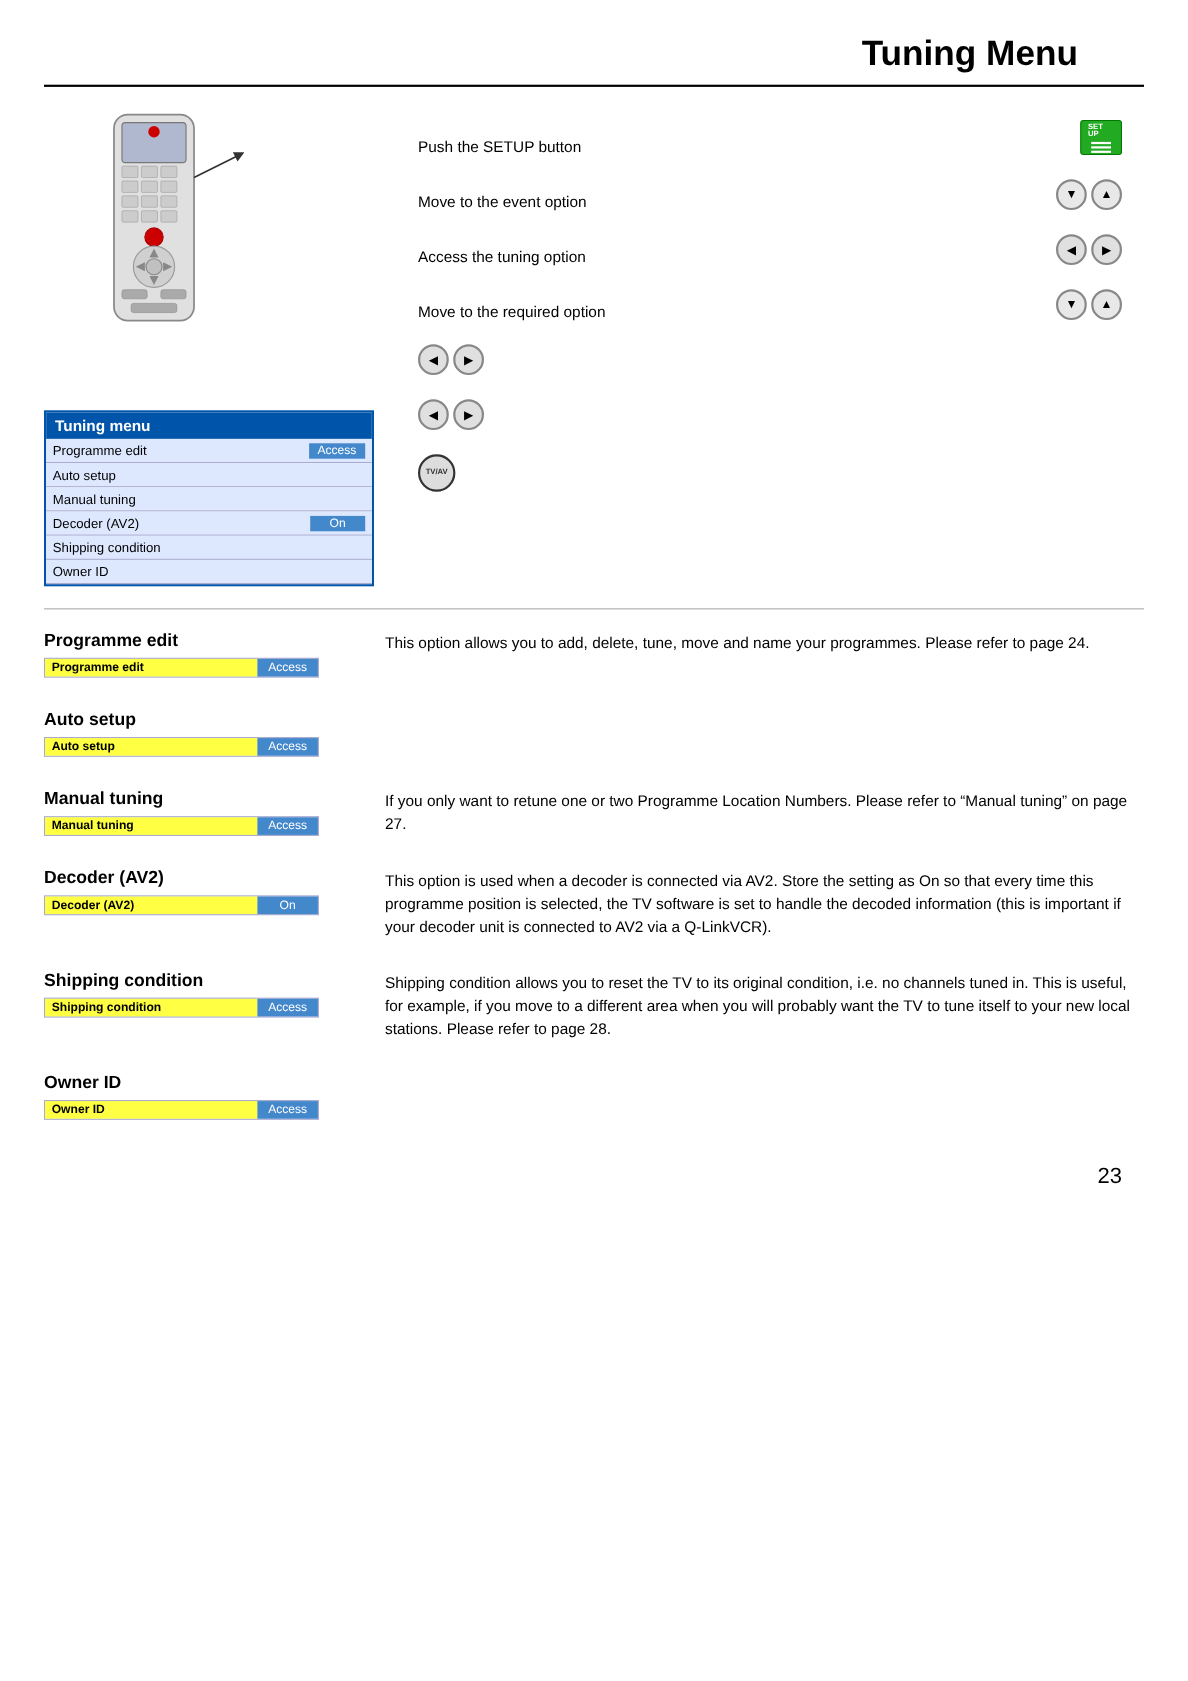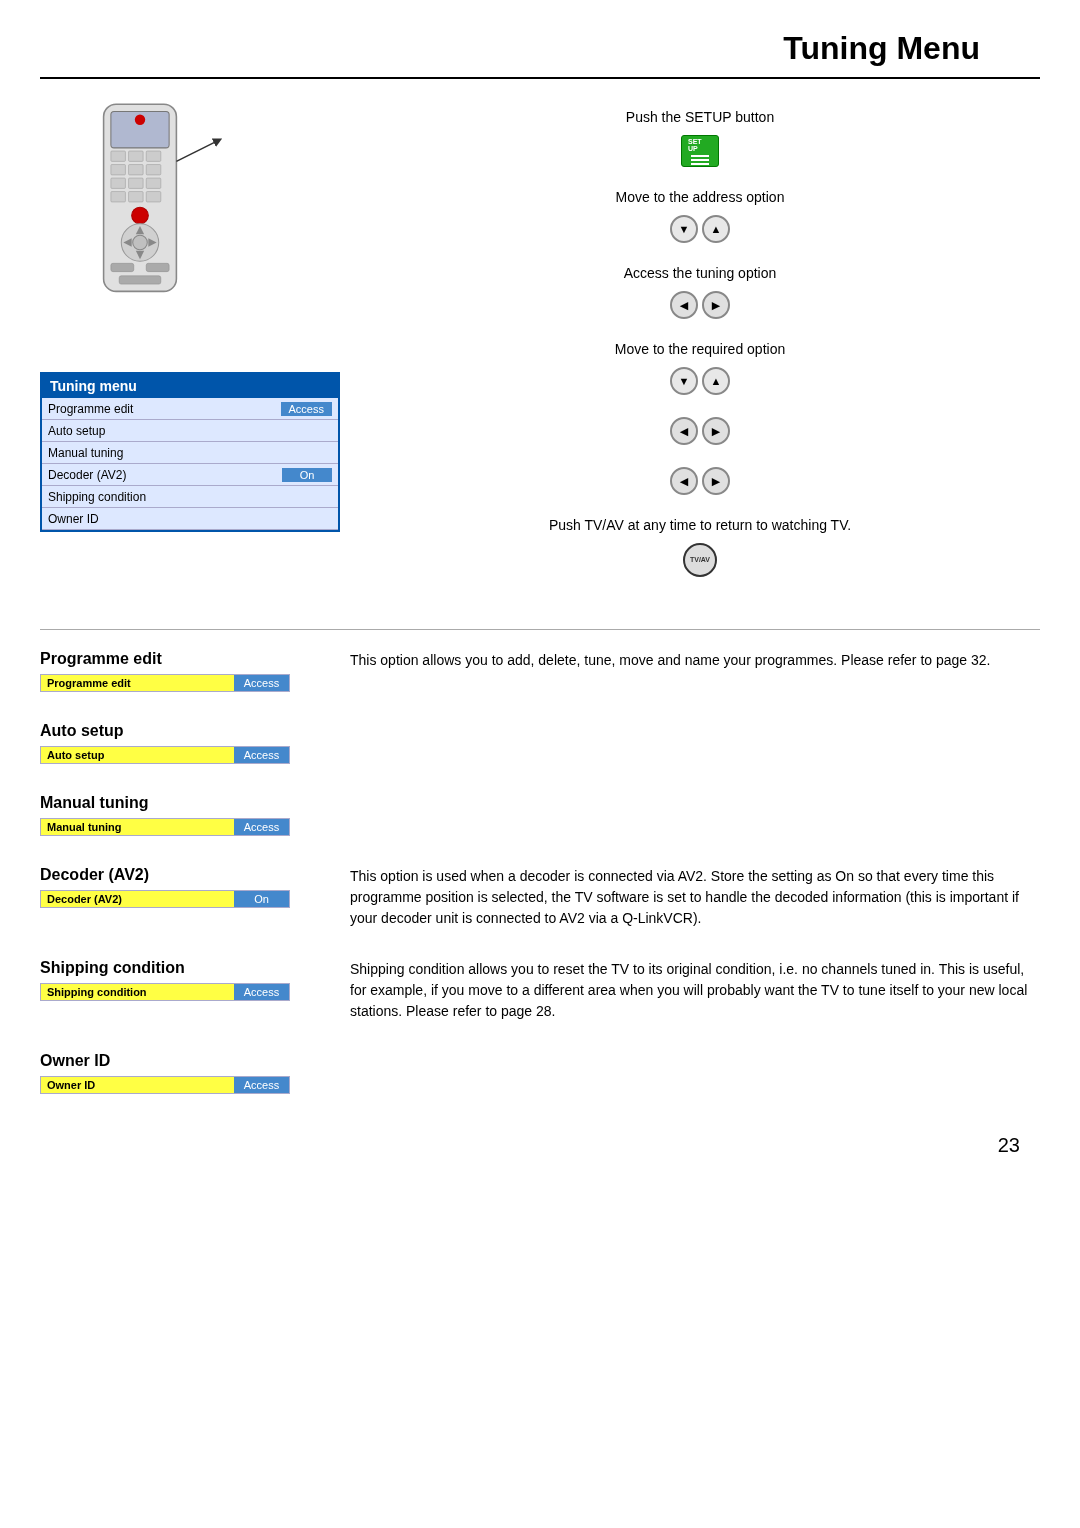--- a/index.html
+++ b/index.html
@@ -80,24 +80,23 @@
     }
 
     
     .instructions-area {
       flex: 1;
       padding: 10px 20px;
     }
 
     .instruction-row {
       display: flex;
-      align-items: center;
+      align-items: flex-end;
       margin-bottom: 22px;
       gap: 10px;
-      flex-direction: column;
     }
 
     .instruction-text {
       flex: 1;
       font-size: 14px;
     }
 
     .button-icons {
       display: flex;
       gap: 4px;
@@ -285,21 +284,21 @@
       <div style="display:flex;flex-direction:column;gap:2px;margin-top:2px;">
         <div style="width:18px;height:2px;background:#fff;"></div>
         <div style="width:18px;height:2px;background:#fff;"></div>
         <div style="width:18px;height:2px;background:#fff;"></div>
       </div>
     </div>
             </div>
           </div>
         </div>
         <div class="instruction-row">
-          <span class="instruction-text">Move to the address option</span>
+          <span class="instruction-text">Move to the event option</span>
           <div class="button-icons">
             <div class="btn-nav" style="width: 28px; height: 28px; border: 2px solid rgb(136, 136, 136); border-radius: 50%; display: flex; align-items: center; justify-content: center; font-size: 11px; background: rgb(232, 232, 232);">▼</div>
             <div class="btn-nav" style="width: 28px; height: 28px; border: 2px solid rgb(136, 136, 136); border-radius: 50%; display: flex; align-items: center; justify-content: center; font-size: 11px; background: rgb(232, 232, 232);">▲</div>
           </div>
         </div>
         <div class="instruction-row">
           <span class="instruction-text">Access the tuning option</span>
           <div class="button-icons">
             <div style="width: 28px; height: 28px; border: 2px solid rgb(136, 136, 136); border-radius: 50%; display: flex; align-items: center; justify-content: center; font-size: 11px; background: rgb(224, 224, 224);">◀</div>
             <div style="width: 28px; height: 28px; border: 2px solid rgb(136, 136, 136); border-radius: 50%; display: flex; align-items: center; justify-content: center; font-size: 11px; background: rgb(224, 224, 224);">▶</div>
@@ -318,21 +317,20 @@
             <div style="width: 28px; height: 28px; border: 2px solid rgb(136, 136, 136); border-radius: 50%; display: flex; align-items: center; justify-content: center; font-size: 11px; background: rgb(224, 224, 224);">▶</div>
           </div>
         </div>
         <div class="instruction-row">
           <div class="button-icons">
             <div style="width: 28px; height: 28px; border: 2px solid rgb(136, 136, 136); border-radius: 50%; display: flex; align-items: center; justify-content: center; font-size: 11px; background: rgb(224, 224, 224);">◀</div>
             <div style="width: 28px; height: 28px; border: 2px solid rgb(136, 136, 136); border-radius: 50%; display: flex; align-items: center; justify-content: center; font-size: 11px; background: rgb(224, 224, 224);">▶</div>
           </div>
         </div>
         <div class="instruction-row">
-          <span class="instruction-text">Push TV/AV at any time to return to watching TV.</span>
           <div class="button-icons">
             <div>
               <div style="width:34px;height:34px;border:2px solid #333;border-radius:50%;background:#ddd;display:flex;align-items:center;justify-content:center;font-size:7px;font-weight:bold;color:#333;flex-direction:column;line-height:1.1;">TV/AV</div>
             </div>
           </div>
         </div>
       </div>
   </div>
 </div>
 
@@ -341,39 +339,40 @@
 <div class="bottom-section">
   <div id="menu-items-container">
       <div class="menu-item-section">
         <div class="menu-item-left">
           <div class="menu-item-title">Programme edit</div>
           <div class="menu-item-bar">
             <div class="menu-item-bar-label">Programme edit</div>
             <div class="menu-item-bar-value">Access</div>
           </div>
         </div>
-        <div class="menu-item-desc">This option allows you to add, delete, tune, move and name your programmes. Please refer to page 32.</div>
+        <div class="menu-item-desc">This option allows you to add, delete, tune, move and name your programmes. Please refer to page 24.</div>
       </div>
       <div class="menu-item-section">
         <div class="menu-item-left">
           <div class="menu-item-title">Auto setup</div>
           <div class="menu-item-bar">
             <div class="menu-item-bar-label">Auto setup</div>
             <div class="menu-item-bar-value">Access</div>
           </div>
         </div>
       </div>
       <div class="menu-item-section">
         <div class="menu-item-left">
           <div class="menu-item-title">Manual tuning</div>
           <div class="menu-item-bar">
             <div class="menu-item-bar-label">Manual tuning</div>
             <div class="menu-item-bar-value">Access</div>
           </div>
         </div>
+        <div class="menu-item-desc">If you only want to retune one or two Programme Location Numbers. Please refer to “Manual tuning” on page 27.</div>
       </div>
       <div class="menu-item-section">
         <div class="menu-item-left">
           <div class="menu-item-title">Decoder (AV2)</div>
           <div class="menu-item-bar">
             <div class="menu-item-bar-label">Decoder (AV2)</div>
             <div class="menu-item-bar-value">On</div>
           </div>
         </div>
         <div class="menu-item-desc">This option is used when a decoder is connected via AV2. Store the setting as On so that every time this programme position is selected, the TV software is set to handle the decoded information (this is important if your decoder unit is connected to AV2 via a Q-LinkVCR).</div>

